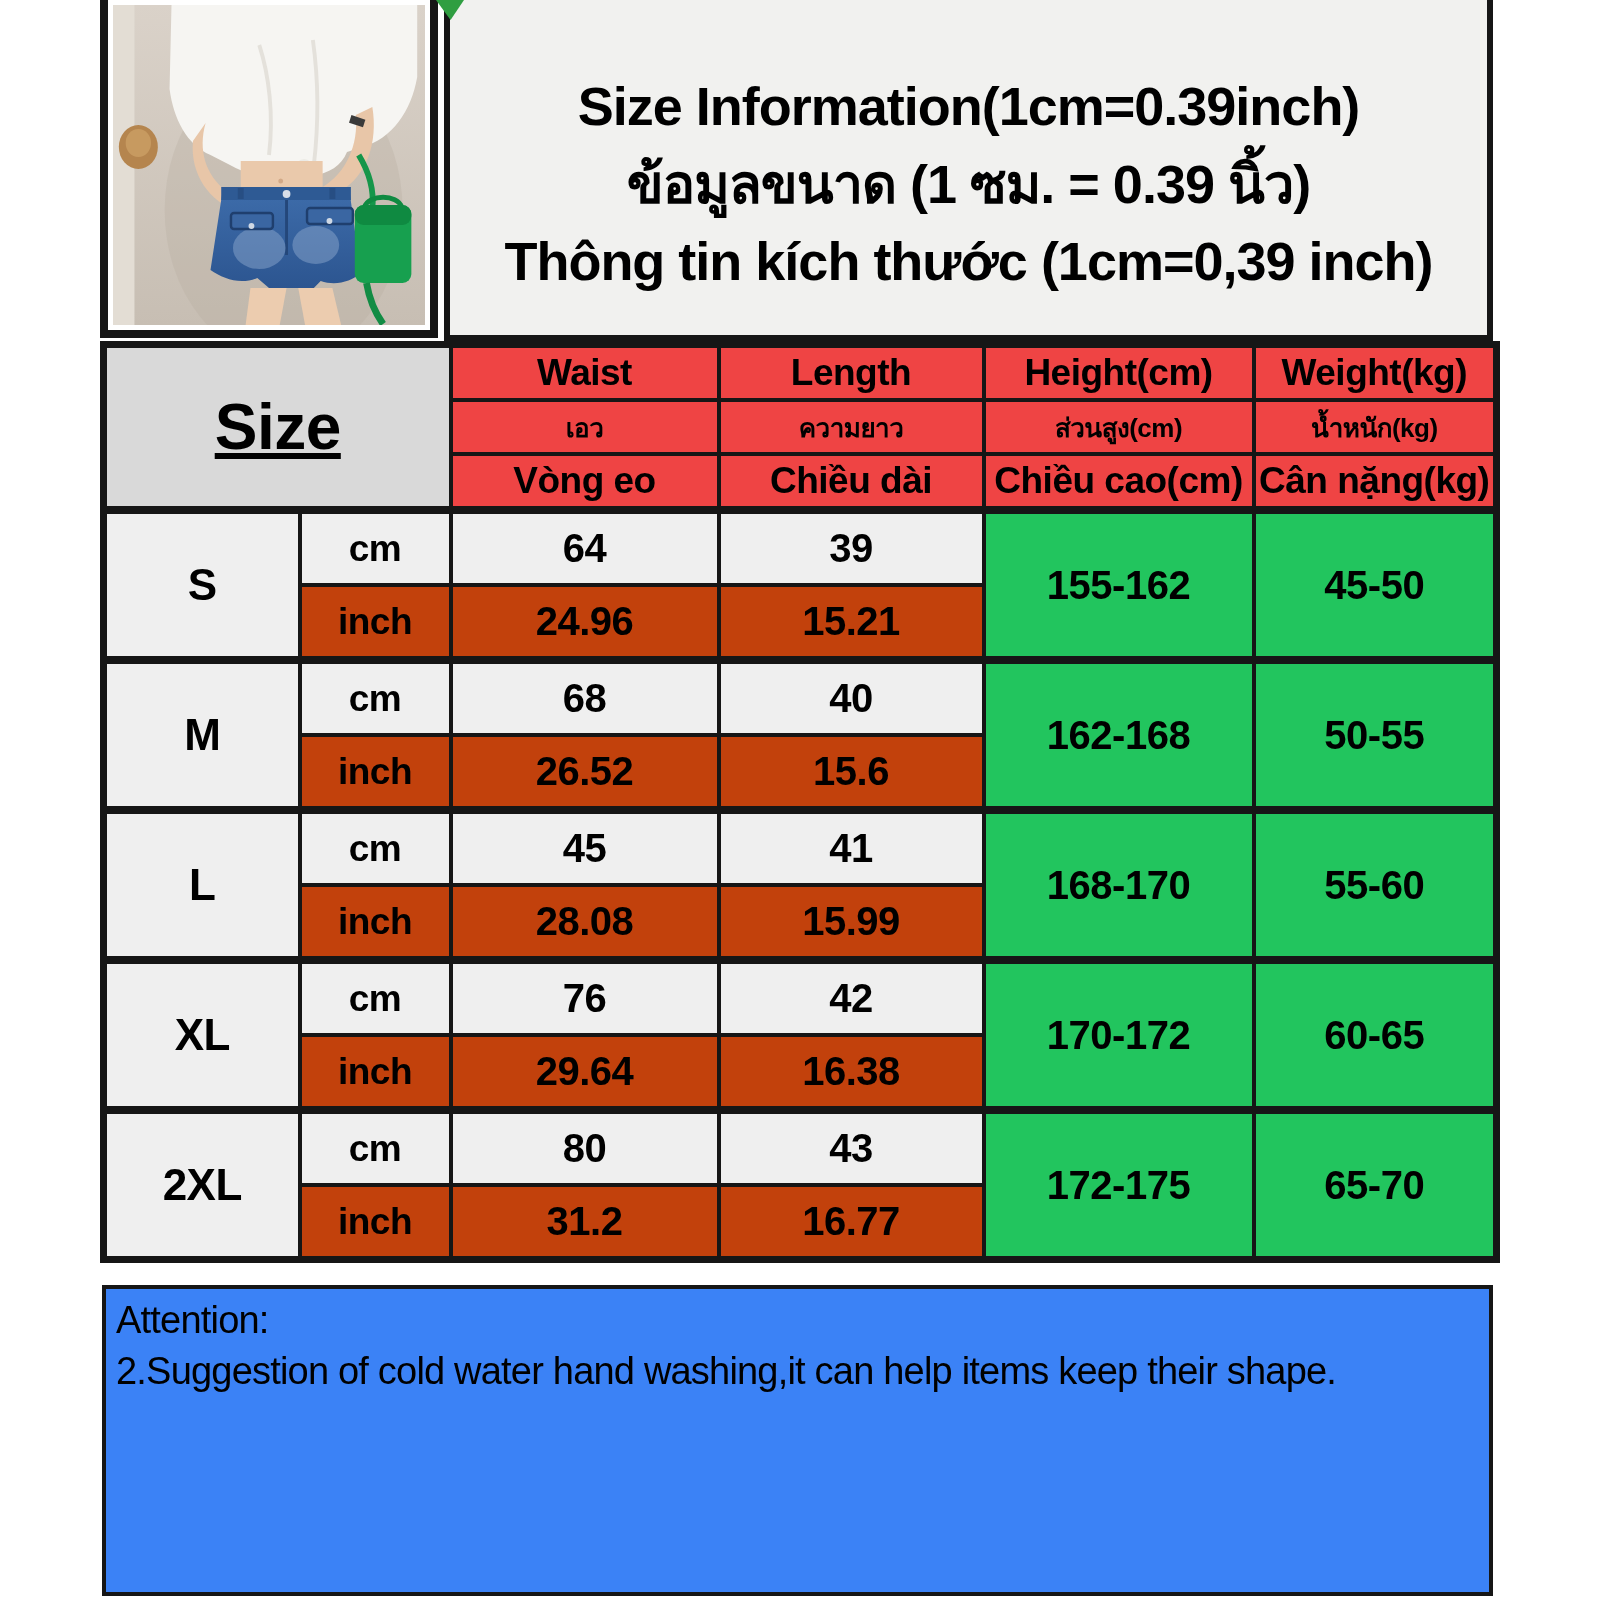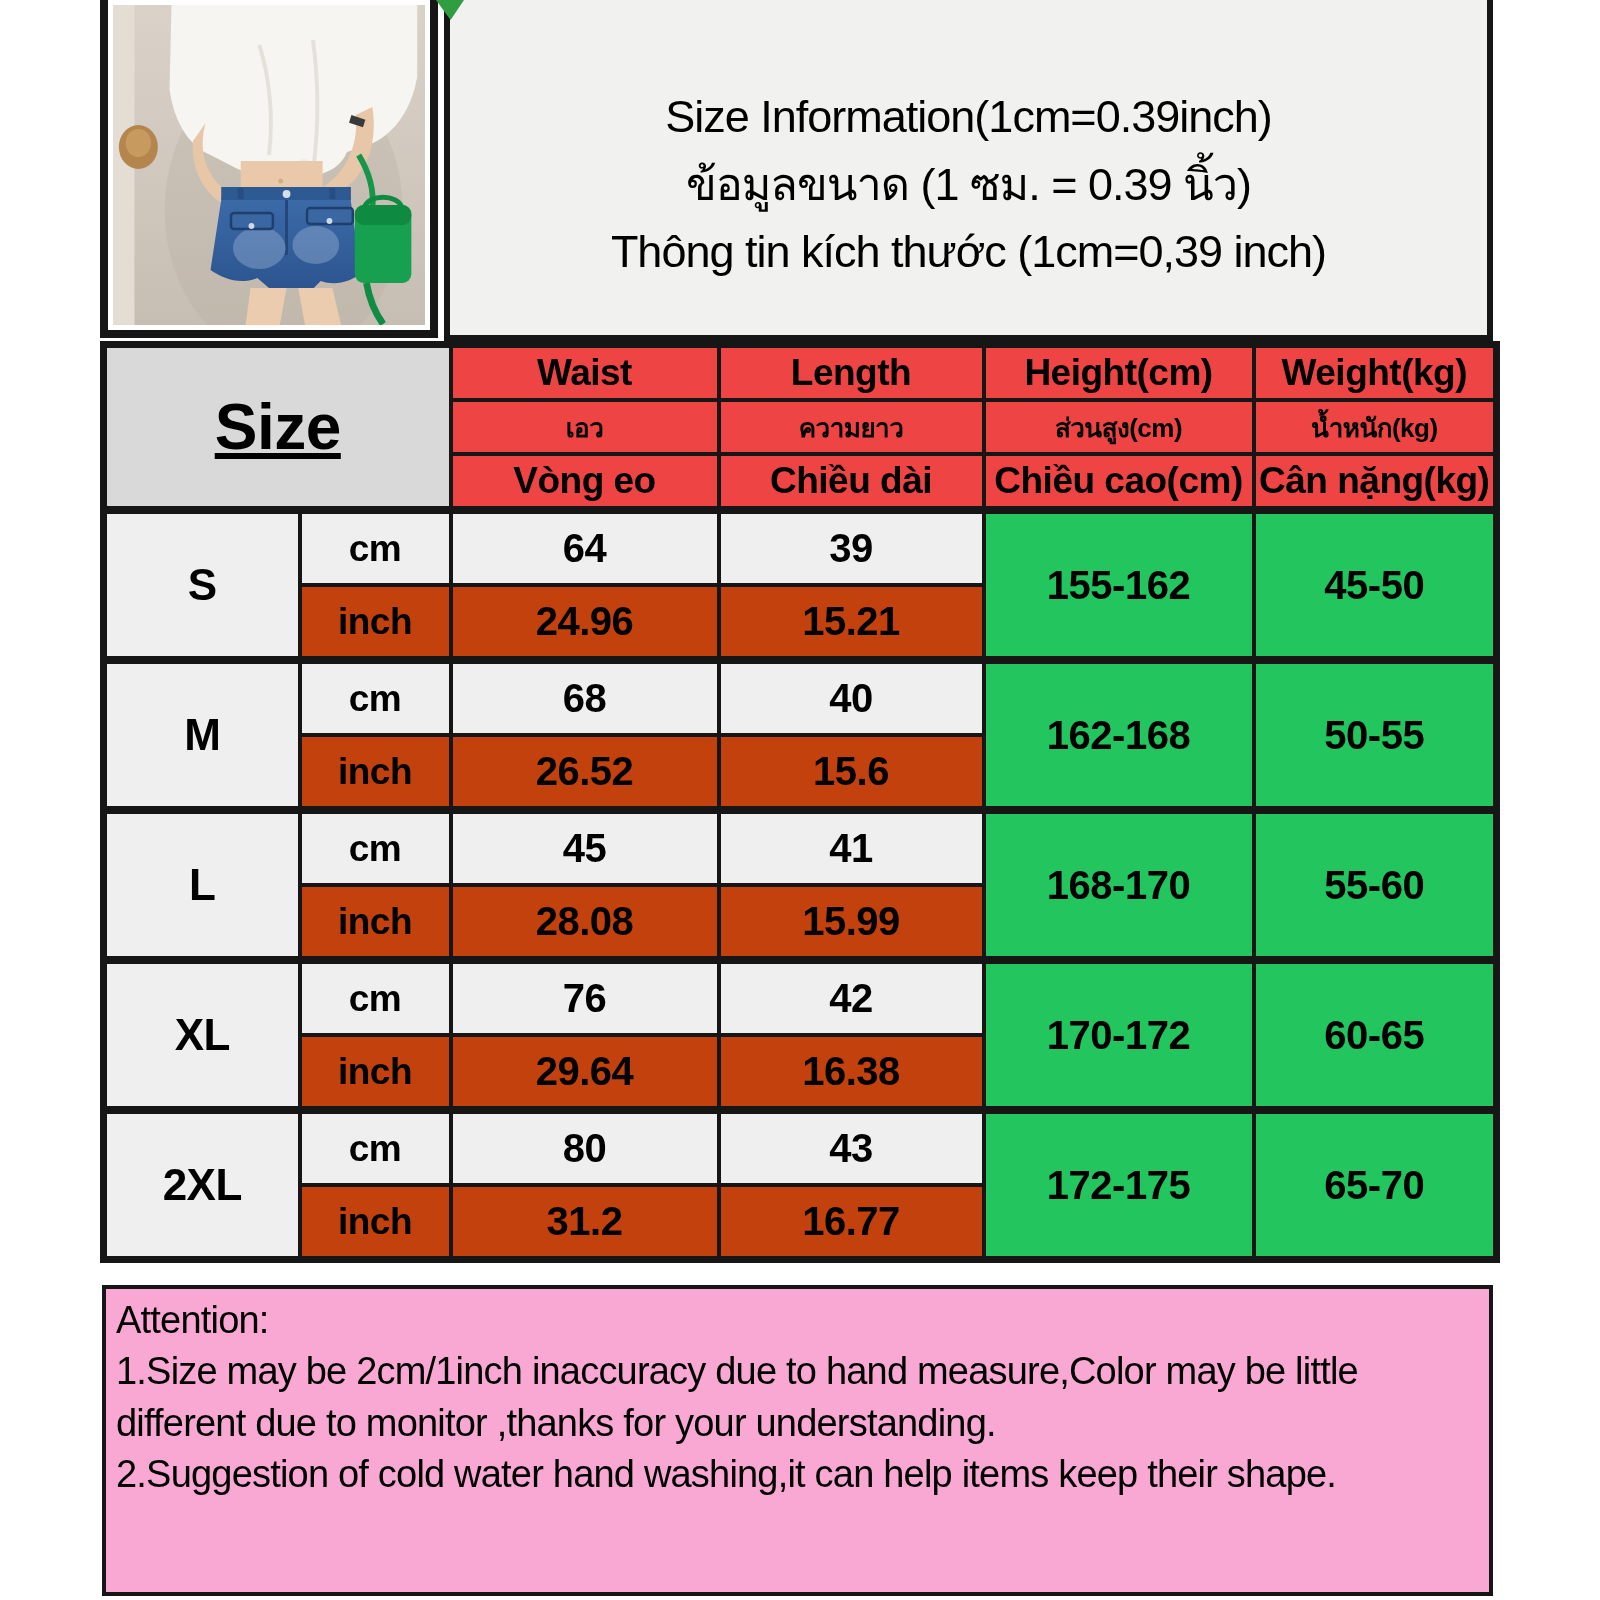--- a/index.html
+++ b/index.html
@@ -22,21 +22,21 @@
     background:#2f9e41; clip-path:polygon(0 0,100% 0,52% 100%); z-index:3;
   }
 
   
   .title-box {
     position:absolute; left:444px; top:-6px; width:1049px; height:347px;
     box-sizing:border-box; border:6px solid #161616; background:#f1f1ef;
     display:flex; flex-direction:column; align-items:center; justify-content:center;
     padding-top:34px; gap:18px; z-index:2;
   }
-  .title-line { font-weight:normal; font-size:45px; letter-spacing:-1px; line-height:1.1; white-space:nowrap; }
+  .title-line { font-weight:bold; font-size:54px; letter-spacing:-1px; line-height:1.1; white-space:nowrap; }
 
   
   table.size-table {
     position:absolute; left:100px; top:341px; width:1393px;
     border-collapse:collapse; table-layout:fixed;
     border:7px solid #161616;
   }
   .size-table td {
     border:4px solid #161616; text-align:center; vertical-align:middle;
     font-weight:bold; padding:0; overflow:hidden; letter-spacing:-0.5px;
@@ -48,21 +48,21 @@
   td.size-label { font-size:44px; background:#d9d9d9; }
   .cm-row td { height:69px; background:#efefef; }
   .inch-row td { height:69px; background:#c2410c; }
   td.unit-cell { font-size:37px; }
   td.num { font-size:40px; }
   td.merge { background:#22c55e; }
 
   
   .attention {
     position:absolute; left:102px; top:1285px; width:1391px; height:311px;
-    box-sizing:border-box; border:4px solid #161616; background:#f9a8d4;
+    box-sizing:border-box; border:4px solid #161616; background:#3b82f6;
     padding:6px 14px 0 10px; font-size:38px; line-height:1.35; letter-spacing:-0.8px;
   }
   .attention div { margin:0; }
 </style>
 </head>
 <body>
 
 <div class="page">
 
   <div class="photo-frame">
@@ -223,17 +223,16 @@
       <tr class="inch-row">
         <td class="unit-cell">inch</td>
         <td class="num">31.2</td>
         <td class="num">16.77</td>
       </tr>
     </tbody>
   </table>
 
   <div class="attention">
     <div>Attention:</div>
-    <div>1.Size may be 2cm/1inch inaccuracy due to hand measure,Color may be little different due to monitor ,thanks for your understanding.</div>
     <div>2.Suggestion of cold water hand washing,it can help items keep their shape.</div>
   </div>
 
 </div>
 
 </body></html>

